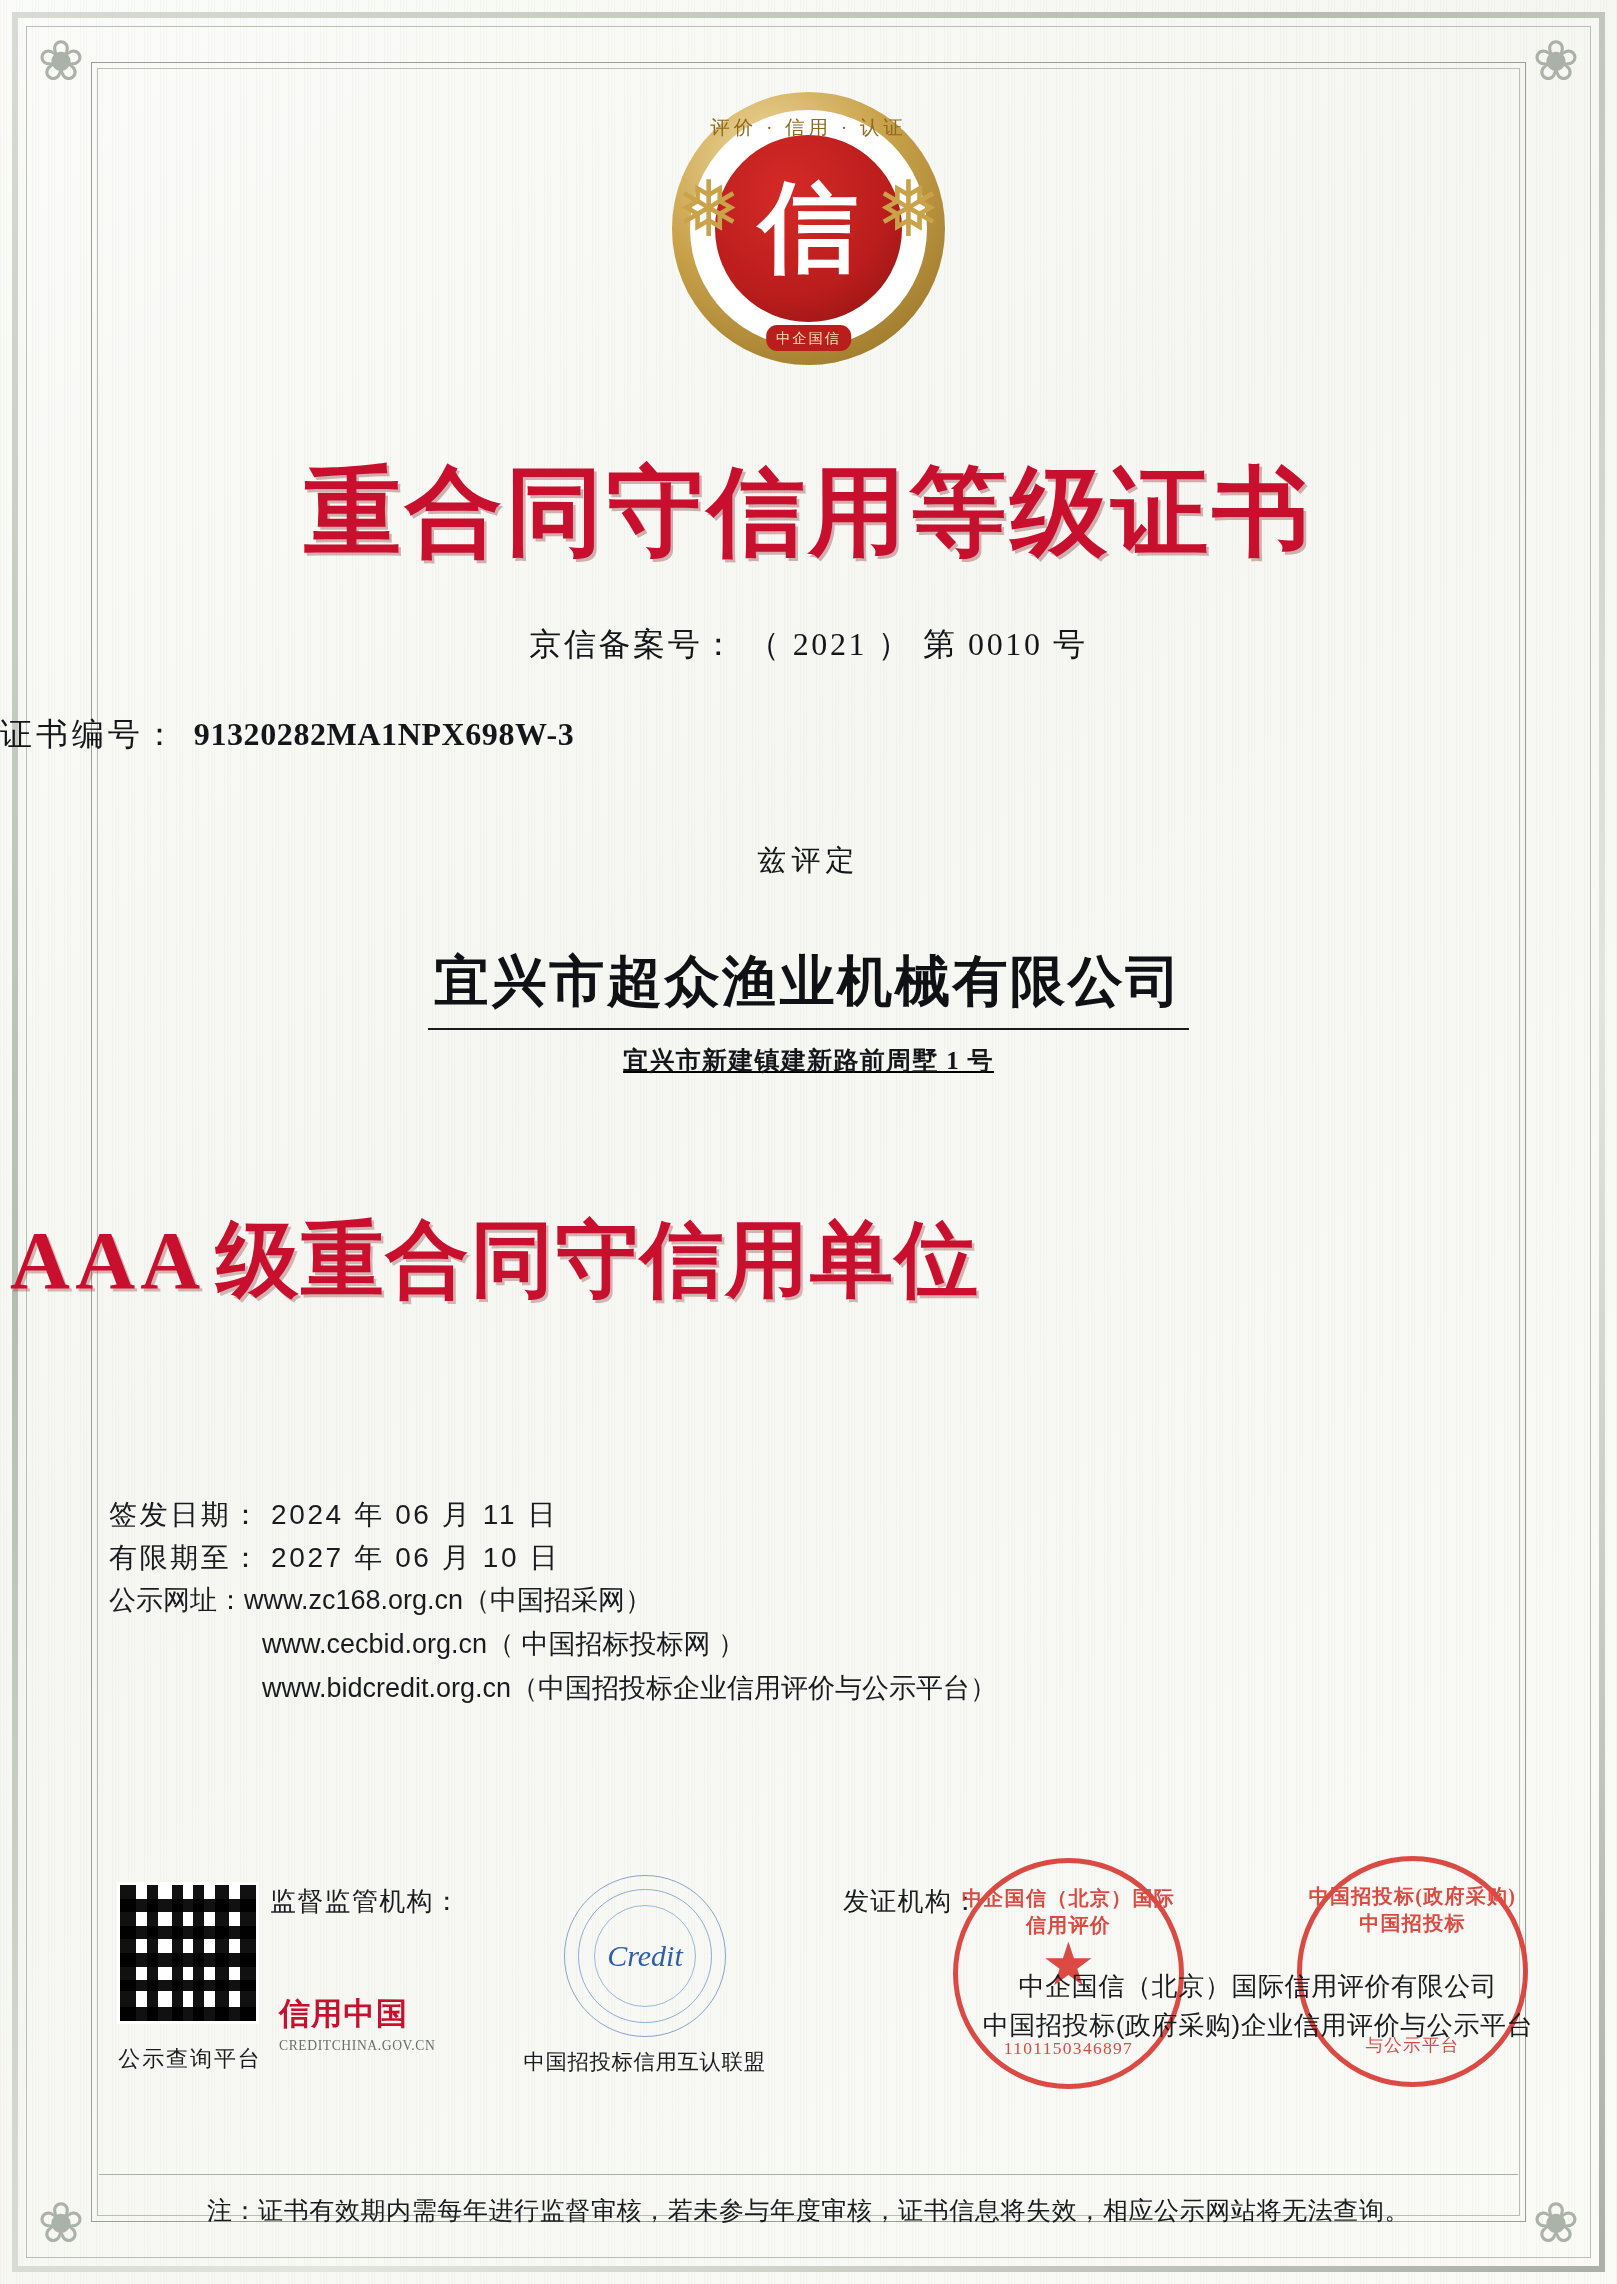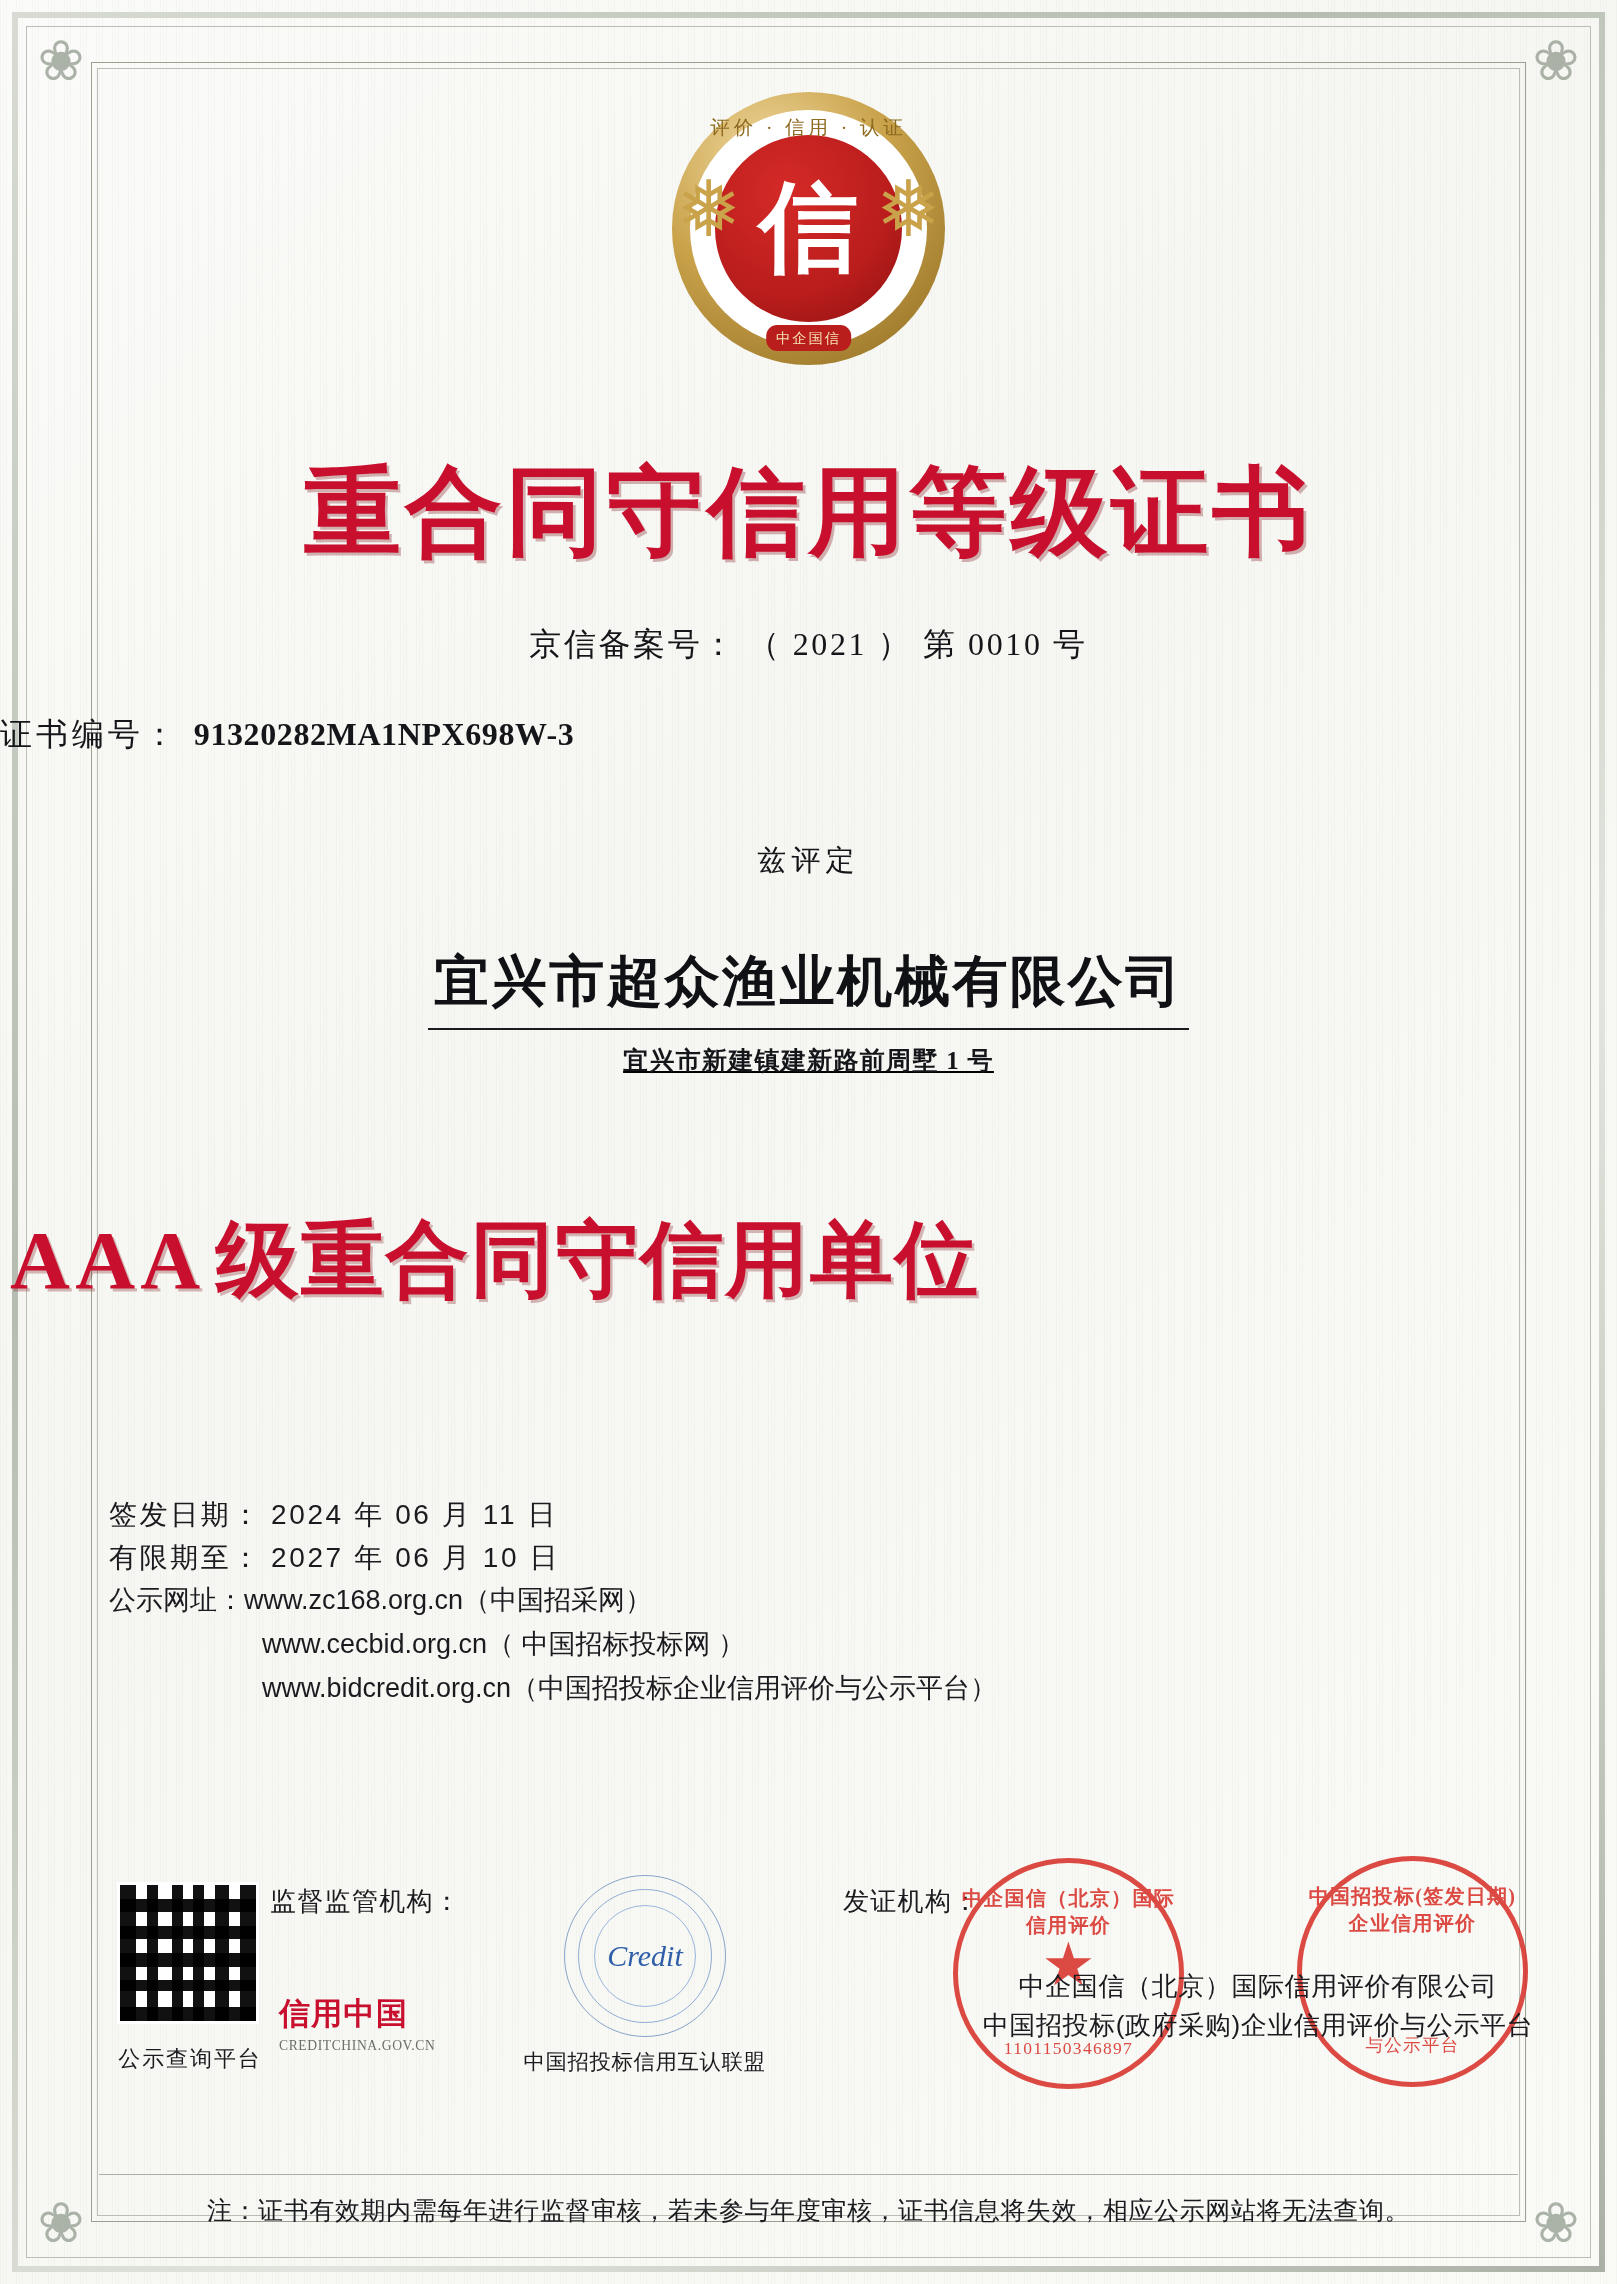--- a/index.html
+++ b/index.html
@@ -523,21 +523,21 @@
     <div class="alliance-caption">中国招投标信用互认联盟</div>
 
     <div class="issuer-label">发证机构：</div>
 
     <div class="stamp s1">
       <div class="arc-top">中企国信（北京）国际信用评价</div>
       <div class="star">★</div>
       <div class="arc-bottom">1101150346897</div>
     </div>
     <div class="stamp s2">
-      <div class="arc-top">中国招投标(签发日期)企业信用评价</div>
+      <div class="arc-top">中国招投标(政府采购)中国招投标</div>
       <div class="arc-bottom">与公示平台</div>
     </div>
 
     <div class="issuer-lines">
       <div>中企国信（北京）国际信用评价有限公司</div>
       <div>中国招投标(政府采购)企业信用评价与公示平台</div>
     </div>
   </div>
 
   <div class="note-divider"></div>

